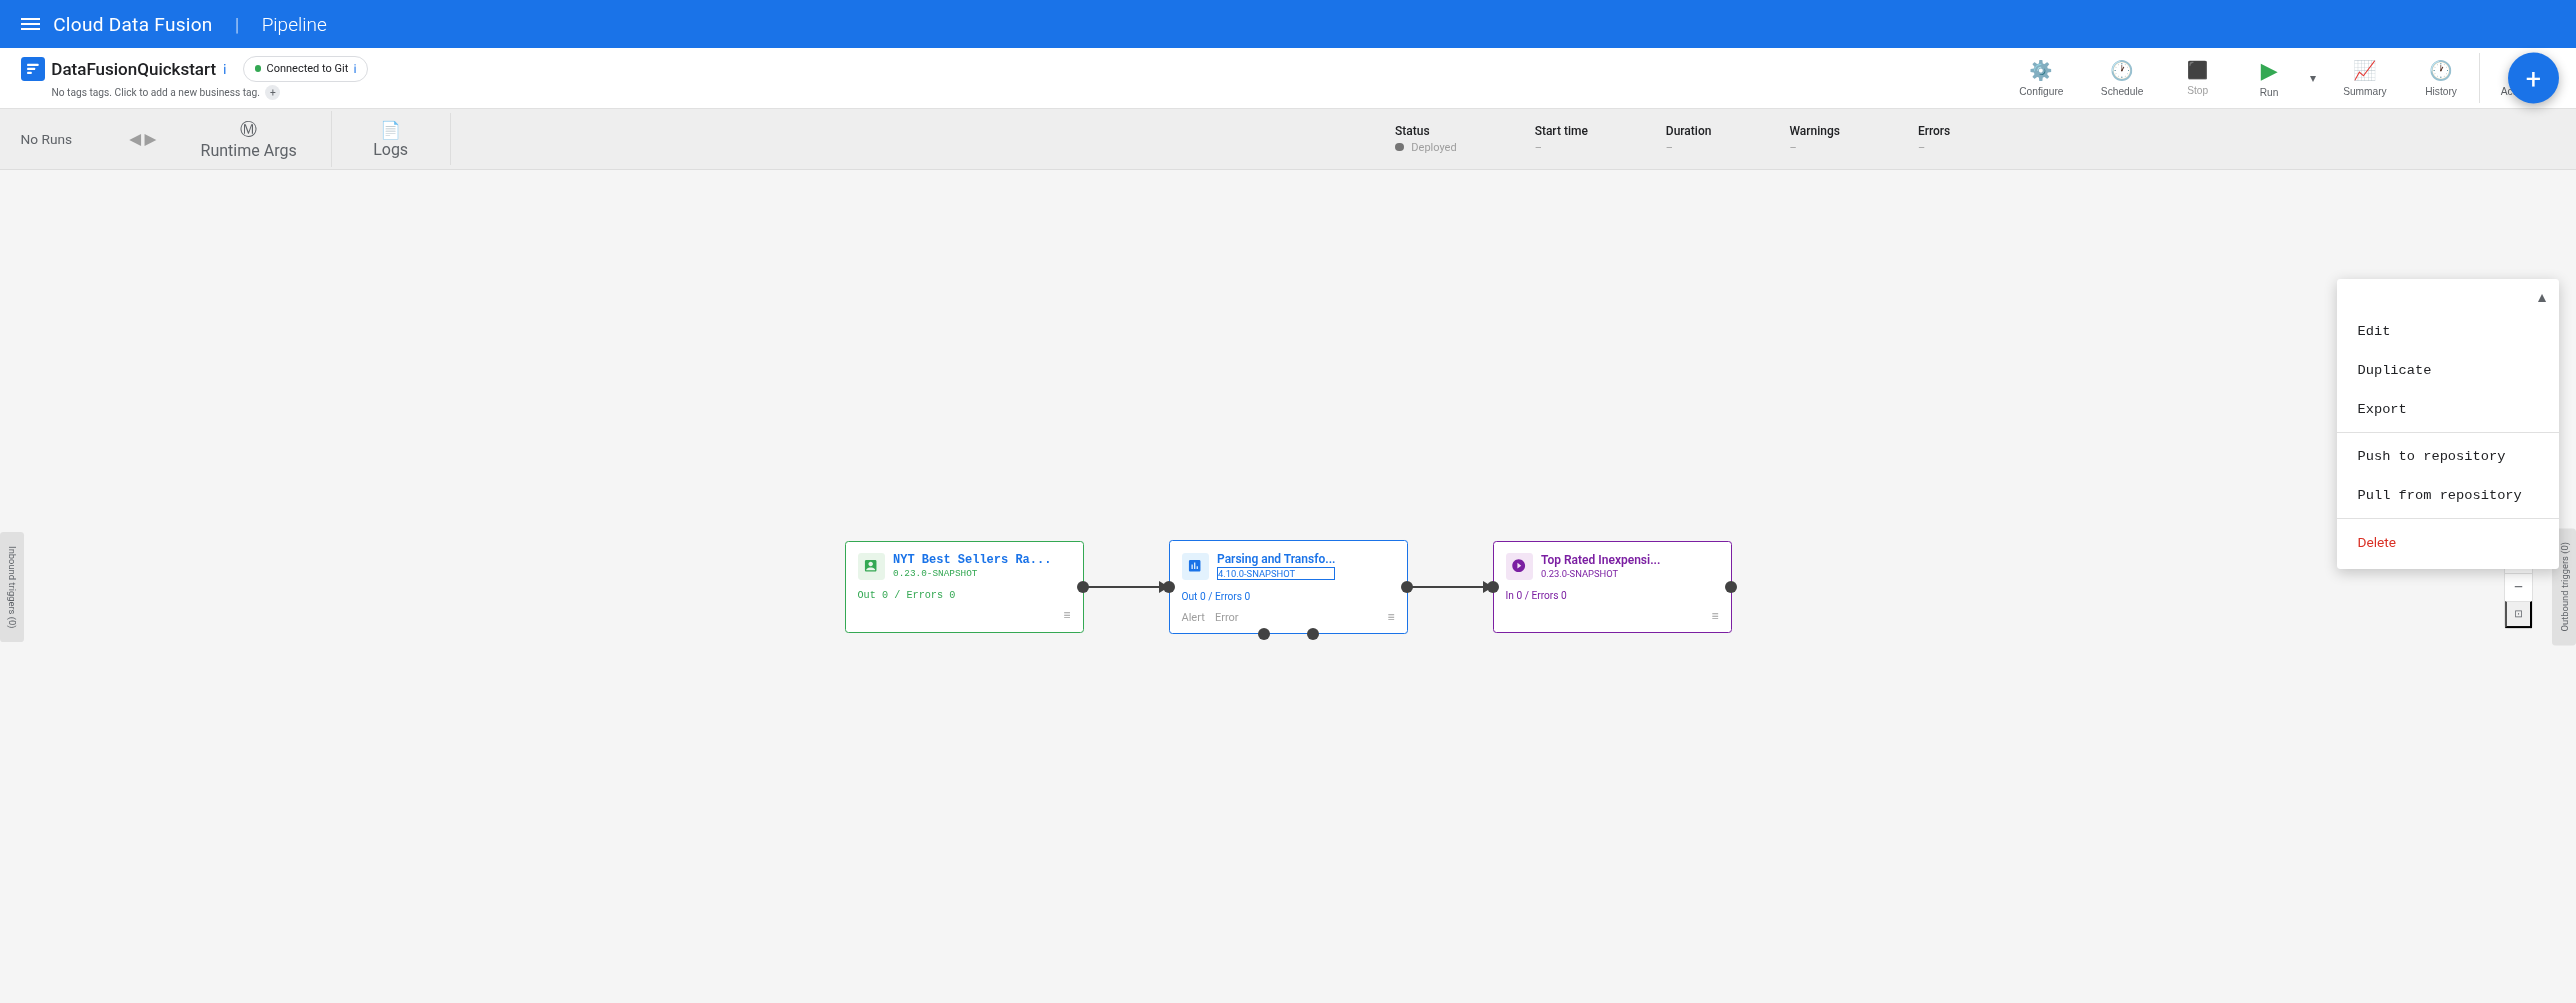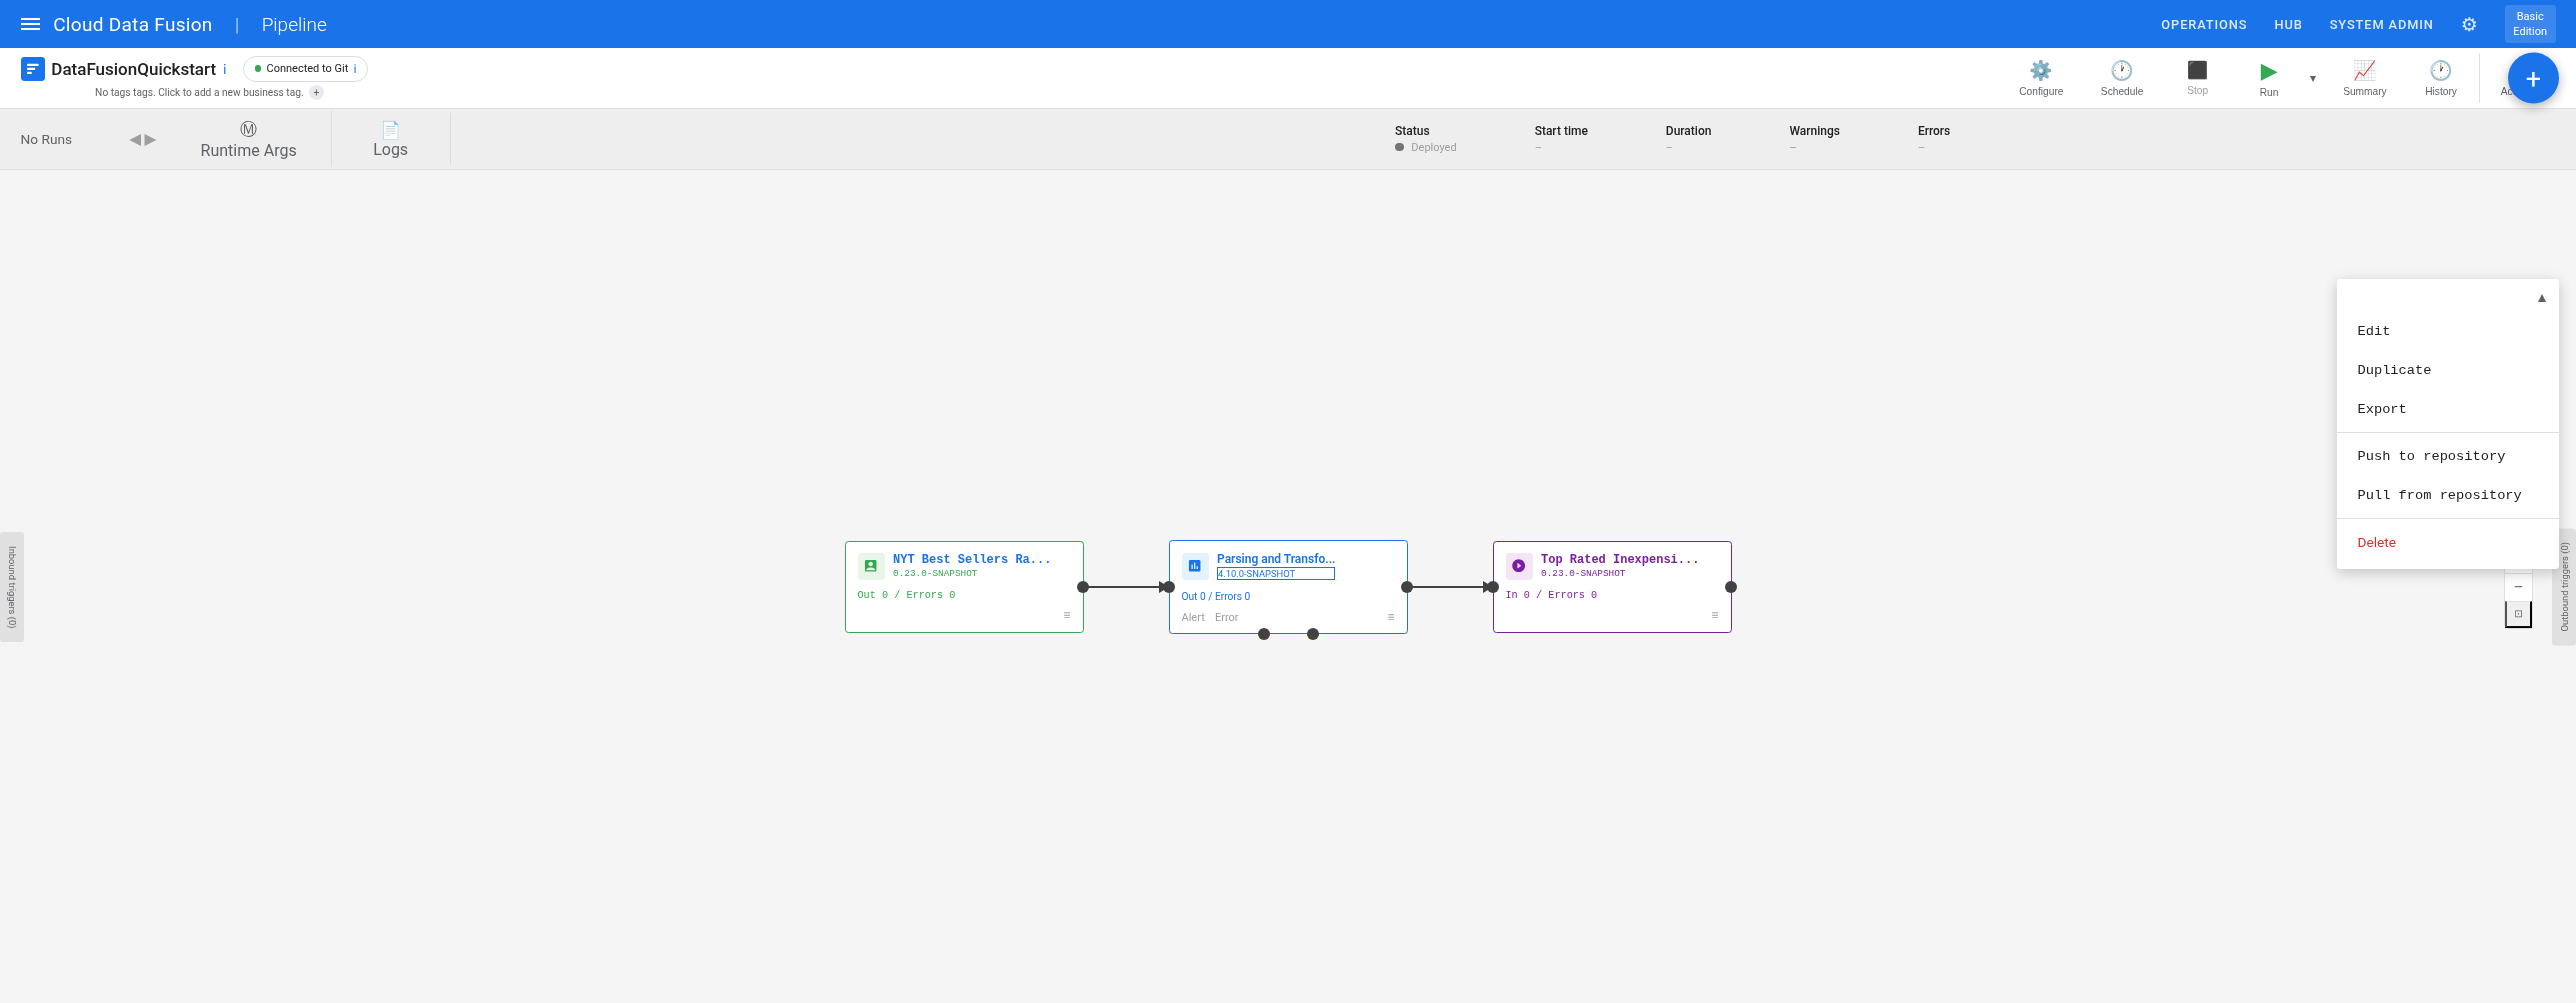--- a/index.html
+++ b/index.html
@@ -29,21 +29,21 @@
     .pipeline-toolbar {
       background: white;
       border-bottom: 0.9px solid #e0e0e0;
       height: 61px;
       display: flex;
       align-items: center;
       padding: 0 20.5px;
       position: relative;
       z-index: 10;
     }
-    .pipeline-name-section { display: flex; flex-direction: column; gap: 3.4px; min-width: 273px; align-items: center; }
+    .pipeline-name-section { display: flex; flex-direction: column; gap: 3.4px; min-width: 273px; }
     .pipeline-name-row { display: flex; align-items: center; gap: 6.8px; }
     .pipeline-icon { width: 24px; height: 24px; background: #1a73e8; border-radius: 3.4px; display: flex; align-items: center; justify-content: center; }
     .pipeline-icon svg { fill: white; }
     .pipeline-name { font-size: 17px; font-weight: 500; color: #202124; }
     .info-icon { color: #1a73e8; font-size: 13.7px; cursor: pointer; }
     .git-badge {
       border: 0.9px solid #dadce0;
       border-radius: 13.7px;
       padding: 3.4px 10.2px;
       font-size: 11px;
@@ -161,21 +161,21 @@
     }
 
     .pipeline-node {
       width: 239px;
       background: white;
       border-radius: 3.4px;
       position: relative;
     }
     .node-source { border: 1.7px solid #34a853; font-family: Liberation Mono, monospace; }
     .node-transform { border: 1.7px solid #1a73e8; }
-    .node-sink { border: 1.7px solid #7b1fa2; font-family: Liberation Mono, monospace; }
+    .node-sink { border: 1.7px solid #7b1fa2; }
 
     .node-header {
       display: flex;
       align-items: center;
       padding: 10.2px 12px 5.1px;
       gap: 8.5px;
     }
     .node-header-icon {
       width: 27px; height: 27px;
       border-radius: 3.4px;
@@ -335,32 +335,20 @@
   <div class="top-nav-left">
     <div class="hamburger">
       <span></span>
         <span></span>
         <span></span>
     </div>
     <span class="app-title">Cloud Data Fusion</span>
     <span class="divider-pipe">|</span>
     <span class="pipeline-label">Pipeline</span>
   </div>
-  <div class="top-nav-right">
-    <span class="nav-link">OPERATIONS</span>
-    <span class="nav-link">HUB</span>
-    <span class="nav-link">SYSTEM ADMIN</span>
-    <button class="gear-btn" style="background:none;border:none;cursor:pointer;">
-      <span>⚙</span>
-    </button>
-    <div class="edition-badge">
-      <span style="white-space:pre-line;font-size:11px;color:white;">Basic
-Edition</span>
-    </div>
-  </div>
 </nav>
 
 <div class="main-content">
 
   <div class="pipeline-toolbar">
     <div class="pipeline-name-section">
       <div class="pipeline-name-row">
         <div class="pipeline-icon">
           <svg width="13.7" height="13.7" viewBox="0 0 24 24">
               <rect x="2" y="3" width="20" height="4" rx="1"></rect>

